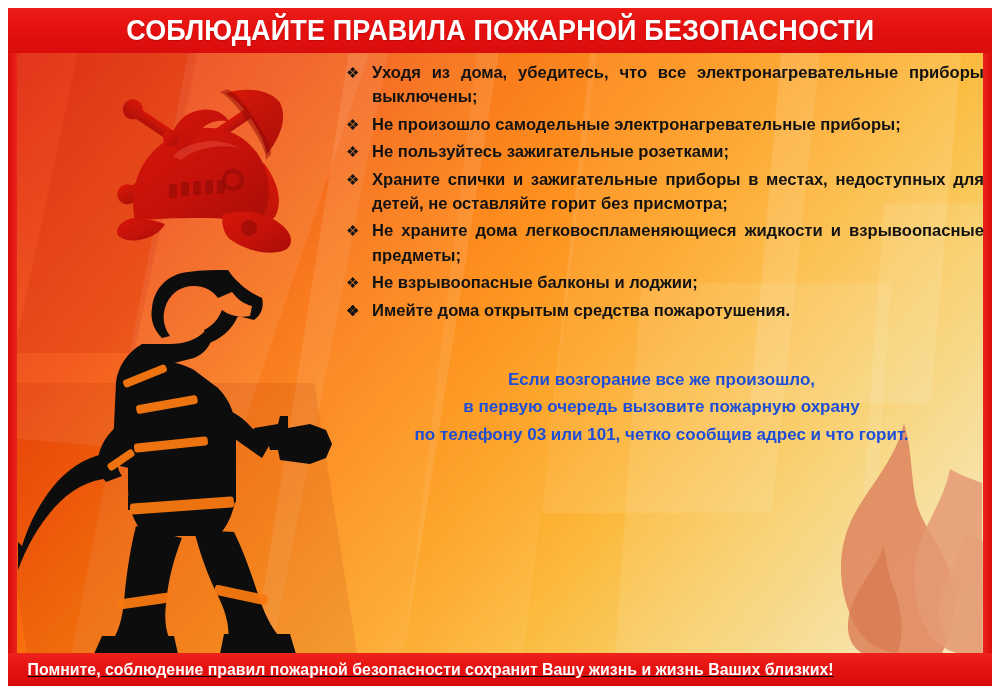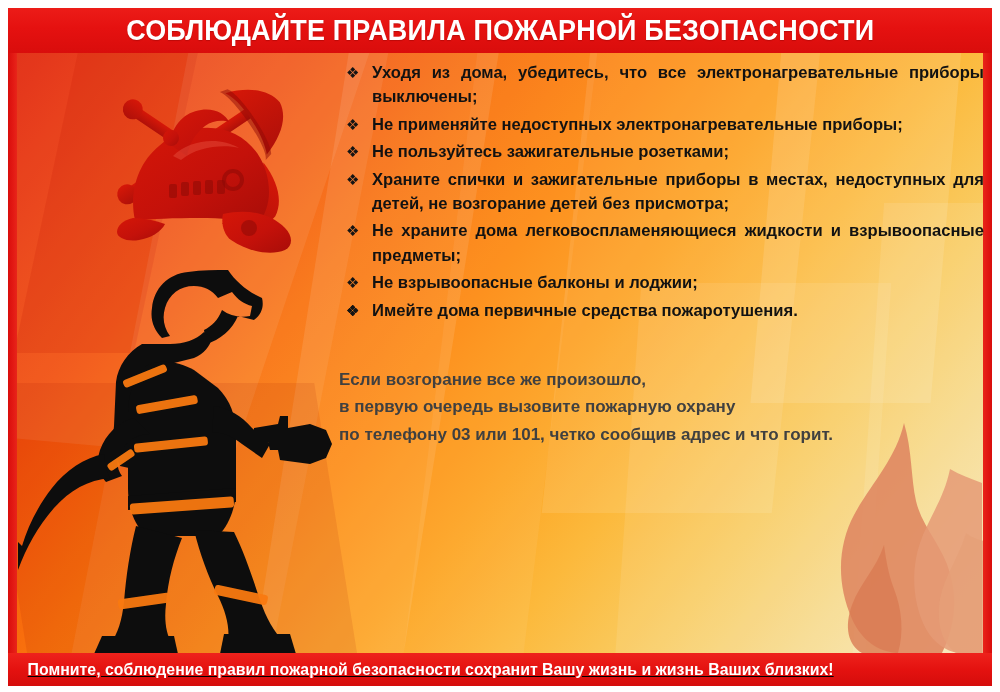--- a/index.html
+++ b/index.html
@@ -156,24 +156,25 @@
   }
   ul.rules li .bul{
     position:absolute;
     left:7px; top:0;
     font-size:15px;
     line-height:1.55;
     color:#141414;
   }
   .tail{
     margin-top:43px;
+    text-align:center;
     font-size:17px;
     font-weight:bold;
     line-height:1.62;
-    color:#404040;
+    color:#1d4ed8;
   }
   .tail div{white-space:nowrap;}
 </style>
 </head>
 <body>
 
 <div id="poster">
 
   <div class="banner-top">
     <span class="txt">СОБЛЮДАЙТЕ ПРАВИЛА ПОЖАРНОЙ БЕЗОПАСНОСТИ</span>
@@ -326,47 +327,47 @@
   <div class="content">
     <div class="heading">ВО ИЗБЕЖАНИЕ ПОЖАРА :</div>
 
     <ul class="rules">
       <li>
         <span class="bul">❖</span>
         <span>Уходя из дома, убедитесь, что все электронагревательные приборы выключены;</span>
       </li>
       <li>
         <span class="bul">❖</span>
-        <span>Не применяйте недоступных электронагревательные приборы;</span>
+        <span>Не произошло самодельные электронагревательные приборы;</span>
       </li>
       <li>
         <span class="bul">❖</span>
         <span>Не пользуйтесь зажигательные розетками;</span>
       </li>
       <li>
         <span class="bul">❖</span>
-        <span>Храните спички и зажигательные приборы в местах, недоступных для детей, не возгорание детей без присмотра;</span>
+        <span>Храните спички и зажигательные приборы в местах, недоступных для детей, не оставляйте горит без присмотра;</span>
       </li>
       <li>
         <span class="bul">❖</span>
         <span>Не храните дома легковоспламеняющиеся жидкости и взрывоопасные предметы;</span>
       </li>
       <li>
         <span class="bul">❖</span>
         <span>Не взрывоопасные балконы и лоджии;</span>
       </li>
       <li>
         <span class="bul">❖</span>
       </li>
       <li>
         <span class="bul">❖</span>
       </li>
       <li>
         <span class="bul">❖</span>
-        <span>Имейте дома первичные средства пожаротушения.</span>
+        <span>Имейте дома открытым средства пожаротушения.</span>
       </li>
     </ul>
 
     <div class="tail">
       <div>Если возгорание все же произошло,</div>
       <div>в первую очередь вызовите пожарную охрану</div>
       <div>по телефону 03 или 101, четко сообщив адрес и что горит.</div>
     </div>
   </div>
 

